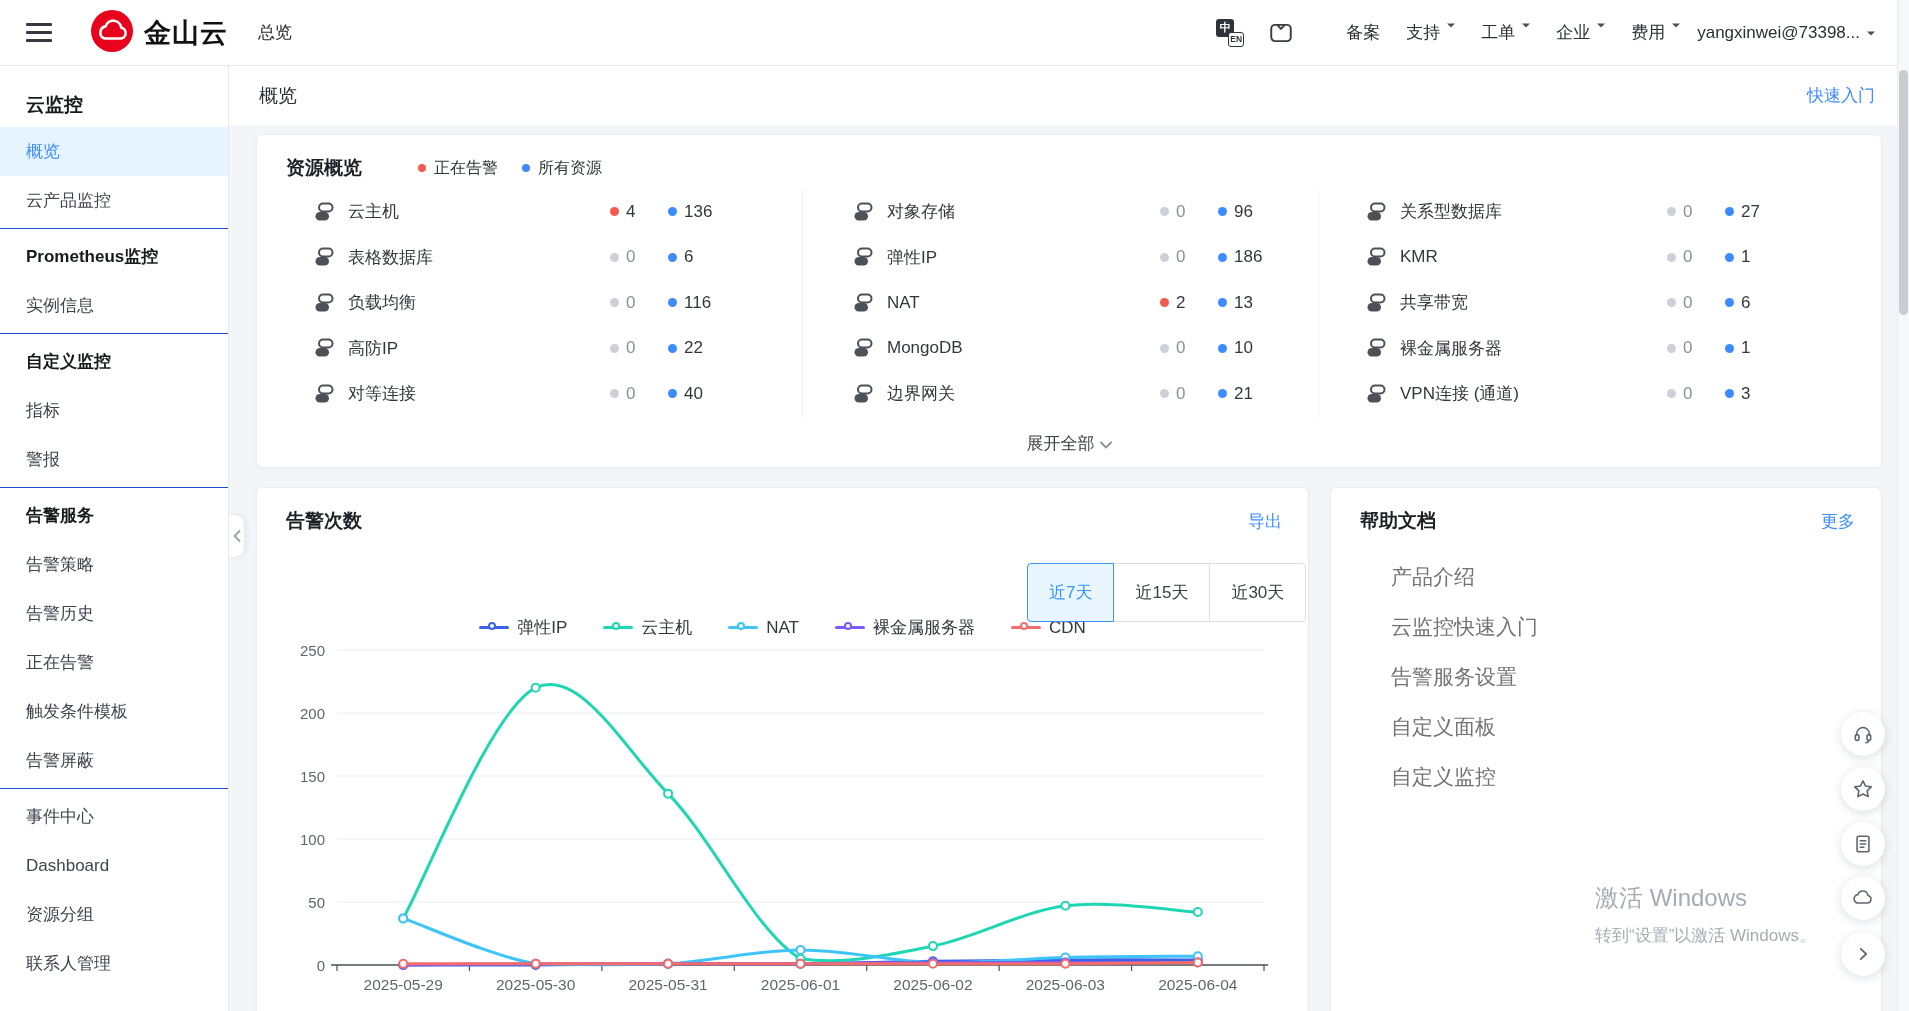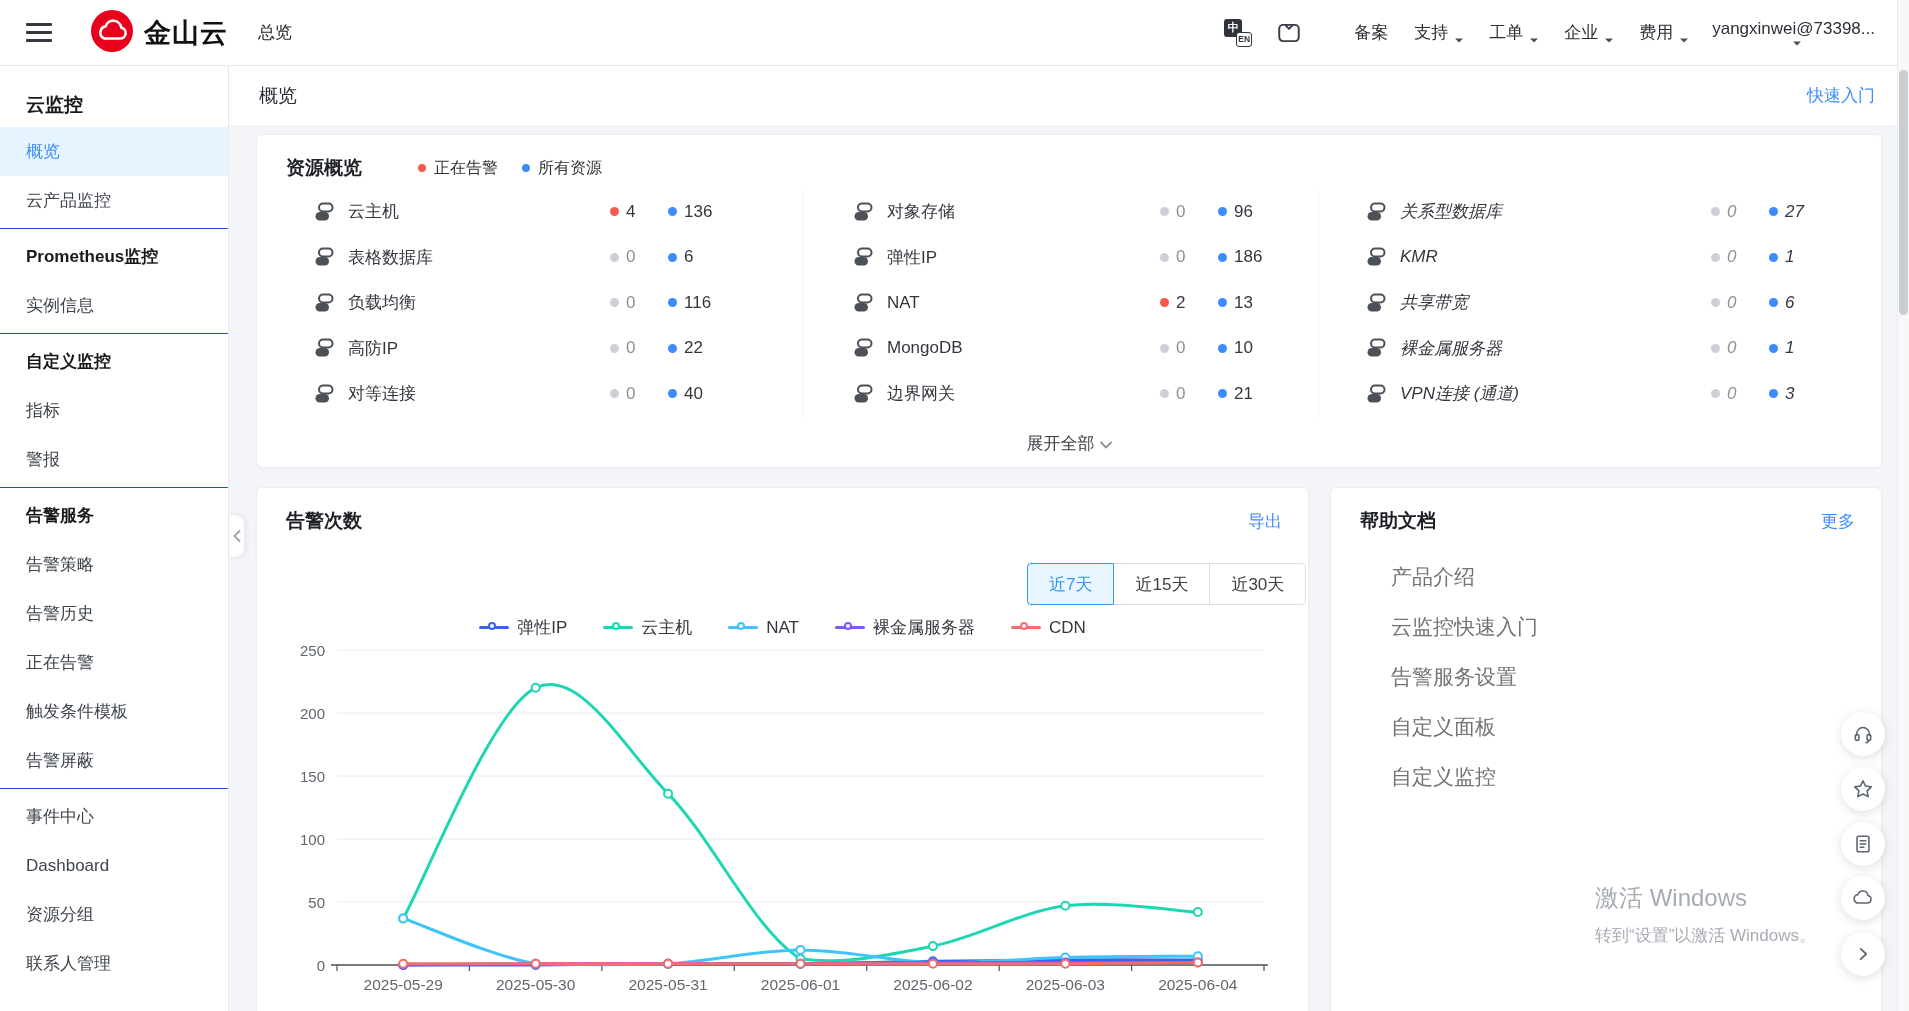--- a/index.html
+++ b/index.html
@@ -19,23 +19,23 @@
     border-radius:4px; display:flex; align-items:center; padding:0 12px; gap:8px; }
   .search input { border:none; background:transparent; outline:none; font-size:16px; width:100%; color:#333; }
   .search input::placeholder { color:#b9bec7; }
   .nav-right { margin-left:auto; display:flex; align-items:center; padding-right:34px; }
   .lang-ico { position:relative; width:28px; height:28px; margin-right:24px; cursor:pointer; }
   .lang-zh { position:absolute; left:0; top:0; width:18px; height:18px; background:#2e343a; border-radius:3px;
     color:#fff; font-size:11px; font-weight:700; display:flex; align-items:center; justify-content:center; }
   .lang-en { position:absolute; right:0; bottom:0; width:16px; height:15px; background:#fff; border:1.6px solid #2e343a;
     border-radius:3px; color:#2e343a; font-size:8.5px; font-weight:700; display:flex; align-items:center; justify-content:center; }
   .mail-ico { margin-right:26px; cursor:pointer; display:flex; }
-  .nav-item { display:flex; align-items:flex-end; font-size:17px; color:#2c3036; margin-left:26px; cursor:pointer; }
+  .nav-item { display:flex; align-items:flex-start; font-size:17px; color:#2c3036; margin-left:26px; cursor:pointer; }
   .caret { width:0; height:0; border:4.5px solid transparent; border-top-color:#4a5056; margin-left:7px; transform:translateY(2.5px); }
-  .nav-user { display:flex; align-items:center; font-size:17px; color:#2c3036; margin-left:24px; cursor:pointer;flex-direction:column; }
+  .nav-user { display:flex; align-items:center; font-size:17px; color:#2c3036; margin-left:17px; cursor:pointer; }
 
   
   aside { position:absolute; left:0; top:66px; width:229px; bottom:0; background:#fff;
     border-right:1px solid #e9e9e9; z-index:10; }
   .side-title { padding:26px 26px 6px; font-size:19px; font-weight:700; color:#17191c; line-height:26px; }
   .side-group { padding:3px 0; }
   .side-group + .side-group { border-top:1px solid #1d4ed8; }
   .side-header { height:49px; line-height:49px; padding-left:26px; font-weight:700; font-size:17px; color:#17191c; }
   .side-item { height:49px; line-height:49px; padding-left:26px; font-size:17px; color:#3f454d; cursor:pointer; }
   .side-item.active { background:#e6f4ff; color:#3d8cff; }
@@ -61,34 +61,34 @@
   .card-title { font-size:19px; font-weight:700; color:#1d2025; }
   .res-legend { display:flex; align-items:center; margin-left:56px; gap:8px; font-size:16px; color:#32363b; }
   .res-legend + .res-legend { margin-left:24px; }
   .dot { width:9px; height:9px; border-radius:50%; flex:none; }
   .dot-sm { width:8px; height:8px; border-radius:50%; flex:none; }
 
   .res-cols { position:absolute; top:54px; left:0; right:0; display:grid; grid-template-columns:545px 516px 1fr; }
   .res-col + .res-col { border-left:1px solid #f1f2f5; }
   .res-col:nth-child(1) { padding-left:56px; padding-right:64px; }
   .res-col:nth-child(2) { padding-left:49px; padding-right:30px; }
-  .res-col:nth-child(3) { padding-left:46px; padding-right:42px;font-style:italic; }
+  .res-col:nth-child(3) { padding-left:46px; padding-right:86px; }
   .res-row { height:45.5px; display:flex; align-items:center; cursor:pointer; }
   .res-icon { width:22px; height:22px; margin-right:13px; flex:none; }
   .res-name { font-size:17px; color:#33373d; }
   .val { display:flex; align-items:center; gap:7px; font-size:17px; }
   .val-alarm { margin-left:auto; width:58px; }
   .val-total { width:70px; color:#33373d; }
   .num-zero { color:#8b9099; }
   .expand-row { position:absolute; bottom:12px; left:0; right:0; text-align:center; font-size:17px; color:#3c4046; cursor:pointer; }
   .expand-row svg { margin-left:5px; }
 
   .export-link { position:absolute; right:26px; top:22px; }
   .tabs { position:absolute; left:770px; top:75px; display:flex; }
-  .tab { height:42px; padding:0 21px; border:1px solid #dadde2; background:#fff; font-size:17px; color:#3c4046;
+  .tab { height:59px; padding:0 21px; border:1px solid #dadde2; background:#fff; font-size:17px; color:#3c4046;
     display:flex; align-items:center; margin-left:-1px; cursor:pointer; position:relative; }
   .tab:first-child { border-radius:4px 0 0 4px; margin-left:0; }
   .tab:last-child { border-radius:0 4px 4px 0; }
   .tab.active { color:#3696f2; border-color:#3696f2; background:#e9f6ff; z-index:2; }
 
   .chart-legend { position:absolute; top:128px; left:0; right:0; display:flex; justify-content:center; gap:36px; align-items:center; }
   .lg-item { display:flex; align-items:center; gap:8px; font-size:17px; color:#33373d; cursor:pointer; }
   .lg-marker { position:relative; width:30px; height:14px; }
   .lg-line { position:absolute; left:0; top:5.5px; width:30px; height:3px; border-radius:2px; }
   .lg-circle { position:absolute; left:9px; top:1px; width:8px; height:8px; border-radius:50%; background:#fff; border:2.5px solid; }

